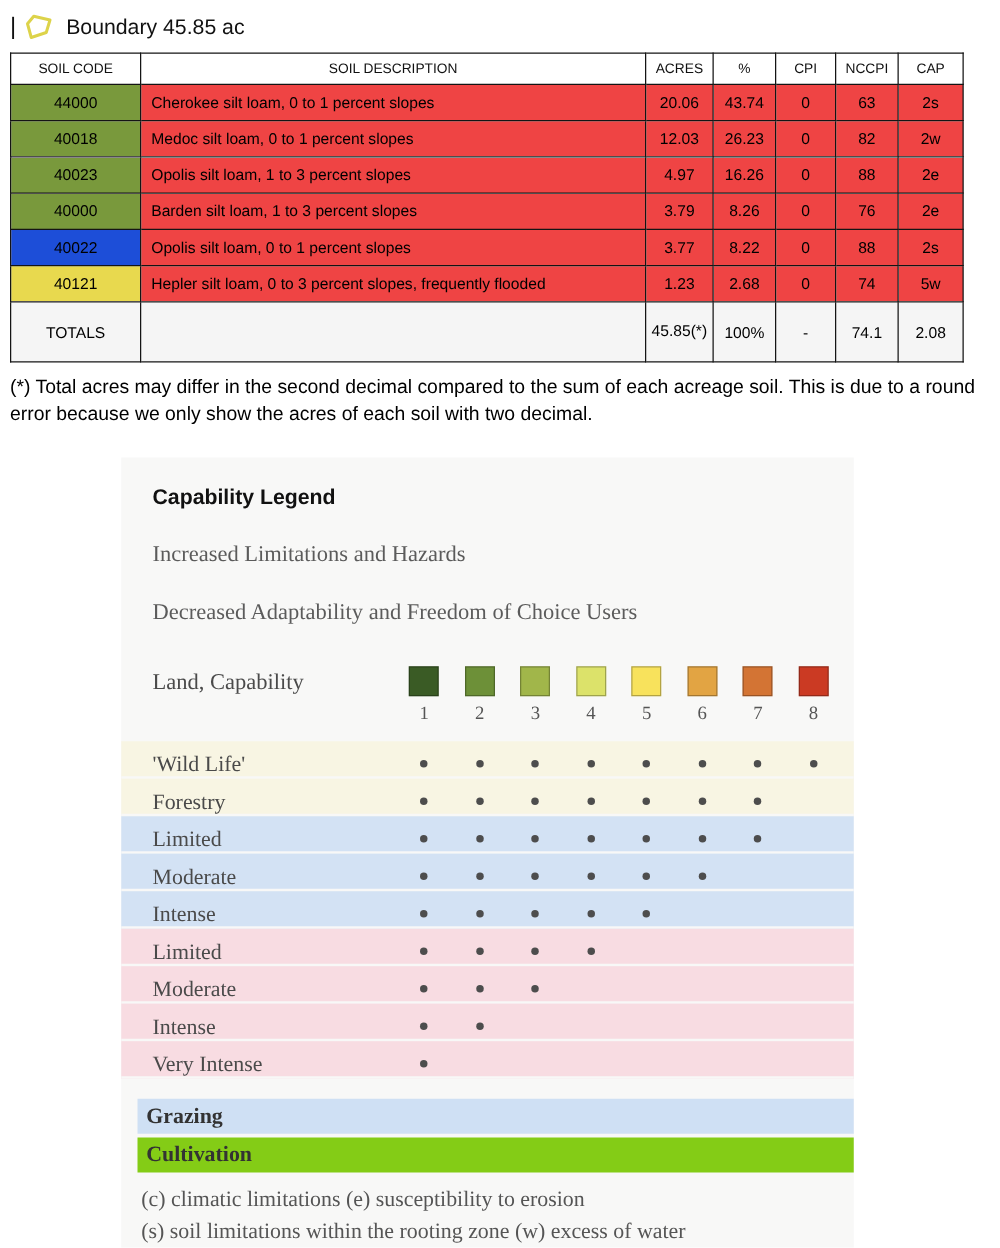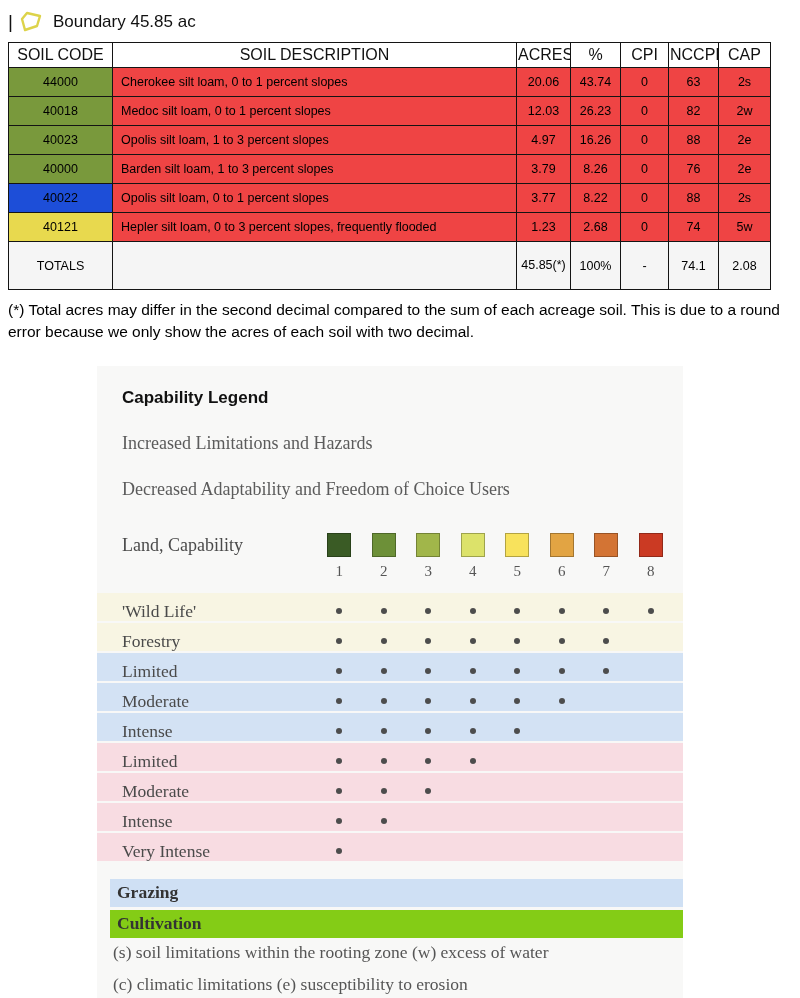--- a/index.html
+++ b/index.html
@@ -12,21 +12,21 @@
 
   
   .hdr { display:flex; align-items:center; gap:5px; padding:10px 0 0 8px; }
   .hdr .bar { font-size:19px; color:#111; font-weight:400; }
   .hdr .poly { width:26px; height:23px; display:block; }
   .hdr .title { font-size:17px; color:#111; padding-left:4px; }
 
   
   table.soil { border-collapse:collapse; table-layout:fixed; width:762px; margin:9px 0 0 8px; }
   table.soil th, table.soil td { border:1.6px solid #141414; overflow:hidden; }
-  table.soil th { font-size:16px; font-weight:400; height:25px; text-align:center; color:#111; background:#fff; }
+  table.soil th { font-size:11px; font-weight:400; height:25px; text-align:center; color:#111; background:#fff; }
   table.soil td { font-size:12.5px; height:29px; background:#ef4444; }
   td.code { text-align:center; color:#000; }
   td.desc { text-align:left; padding:2px 8px; }
   td.num  { text-align:center; }
   tr.totals td { background:#f5f5f5; height:48px; }
   tr.totals td.code { background:#f5f5f5; }
   td.acres-total { word-break:break-all; line-height:1.35; padding:2px 3px; }
 
   
   .footnote { font-size:15.5px; line-height:1.4; margin:9px 0 0 8px; width:786px; color:#000; }
@@ -394,17 +394,17 @@
             <div class="dot-cell"></div>
           </div>
         </div>
       </div>
 
     <div class="badges" id="badges">
         <span class="badge" style="background: rgb(207, 224, 244);">Grazing</span>
         <span class="badge" style="background: #84cc16;">Cultivation</span>
       </div>
 
+    <p class="legend-foot first">(c) climatic limitations (e) susceptibility to erosion</p>
     <p class="legend-foot">(s) soil limitations within the rooting zone (w) excess of water</p>
-    <p class="legend-foot first">(c) climatic limitations (e) susceptibility to erosion</p>
   </div>
 
 </div>
 
 </body></html>

